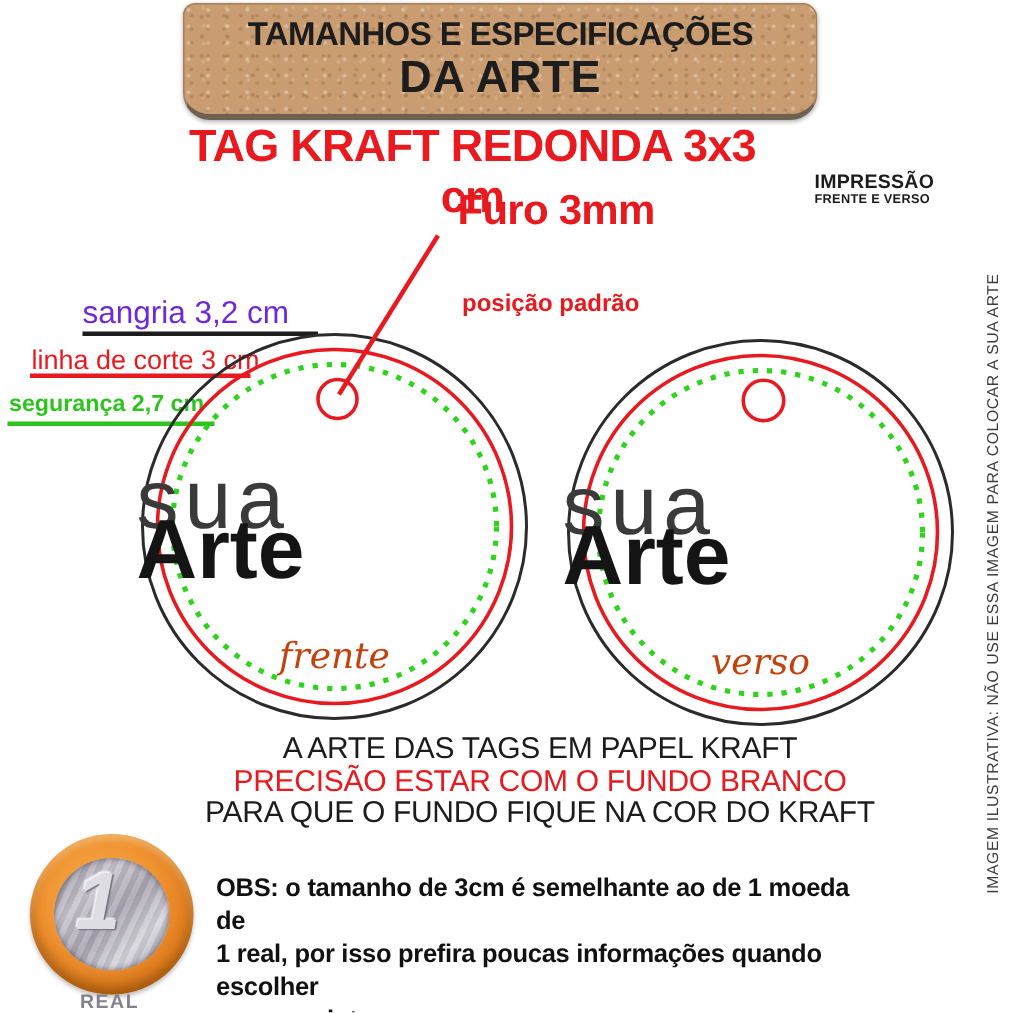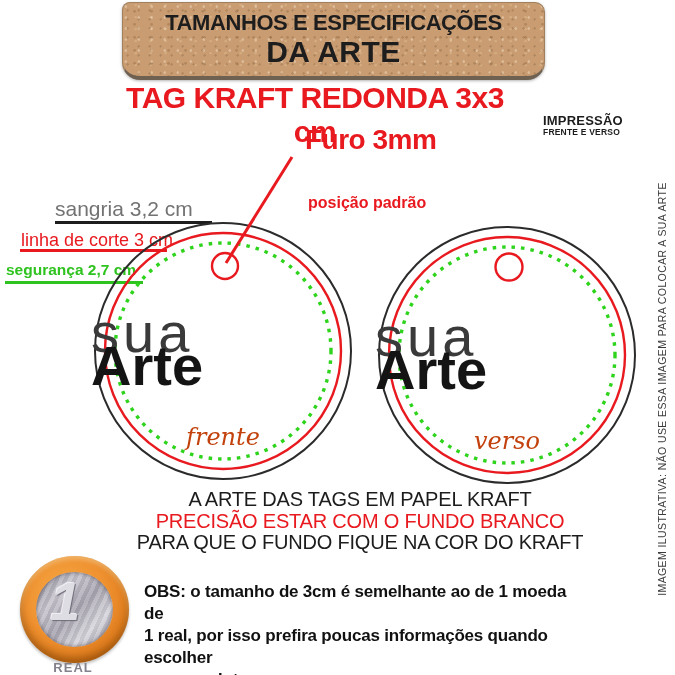--- a/index.html
+++ b/index.html
@@ -25,21 +25,21 @@
     font-size:30px;font-weight:bold;color:#e8191f;letter-spacing:-.5px;}
   .impressao{position:absolute;left:543px;top:88px;line-height:1.1;color:#1c1c1c;margin-top:26px;}
   .impressao-l1{font-size:13px;font-weight:bold;letter-spacing:.2px;}
   .impressao-l2{font-size:8.5px;font-weight:bold;letter-spacing:.2px;}
   
   .furo-title{position:absolute;left:305px;top:124px;font-size:28px;font-weight:600;color:#e8191f;letter-spacing:-.5px;}
   .furo-sub{position:absolute;left:308px;top:150px;font-size:16px;font-weight:bold;color:#e8191f;margin-top:44px;}
   .furo-note{position:absolute;left:303px;top:170px;font-size:13px;line-height:20.5px;color:#2a2a2a;}
   
   .meas{position:absolute;white-space:nowrap;}
-  .meas-sangria{left:55px;top:197px;font-size:21px;color:#737373;text-align:right;}
+  .meas-sangria{left:55px;top:197px;font-size:21px;color:#6d28d9;text-align:right;}
   .meas-corte{left:21px;top:230px;font-size:18px;color:#e8191f;}
   .meas-seg{left:6px;top:261px;font-size:15.5px;font-weight:bold;color:#2ec31e;}
   .rule{position:absolute;height:2.5px;}
   .rule-sangria{left:55px;top:221px;width:157px;background:#1d1d1d;}
   .rule-corte{left:20px;top:249px;width:147px;background:#e8191f;}
   .rule-seg{left:5px;top:281px;width:138px;background:#2ec31e;}
   
   .tag{position:absolute;width:264px;height:264px;}
   .tag svg{position:absolute;left:0;top:0;}
   .tag-sua{position:absolute;left:0;width:264px;text-align:left;top:86px;

